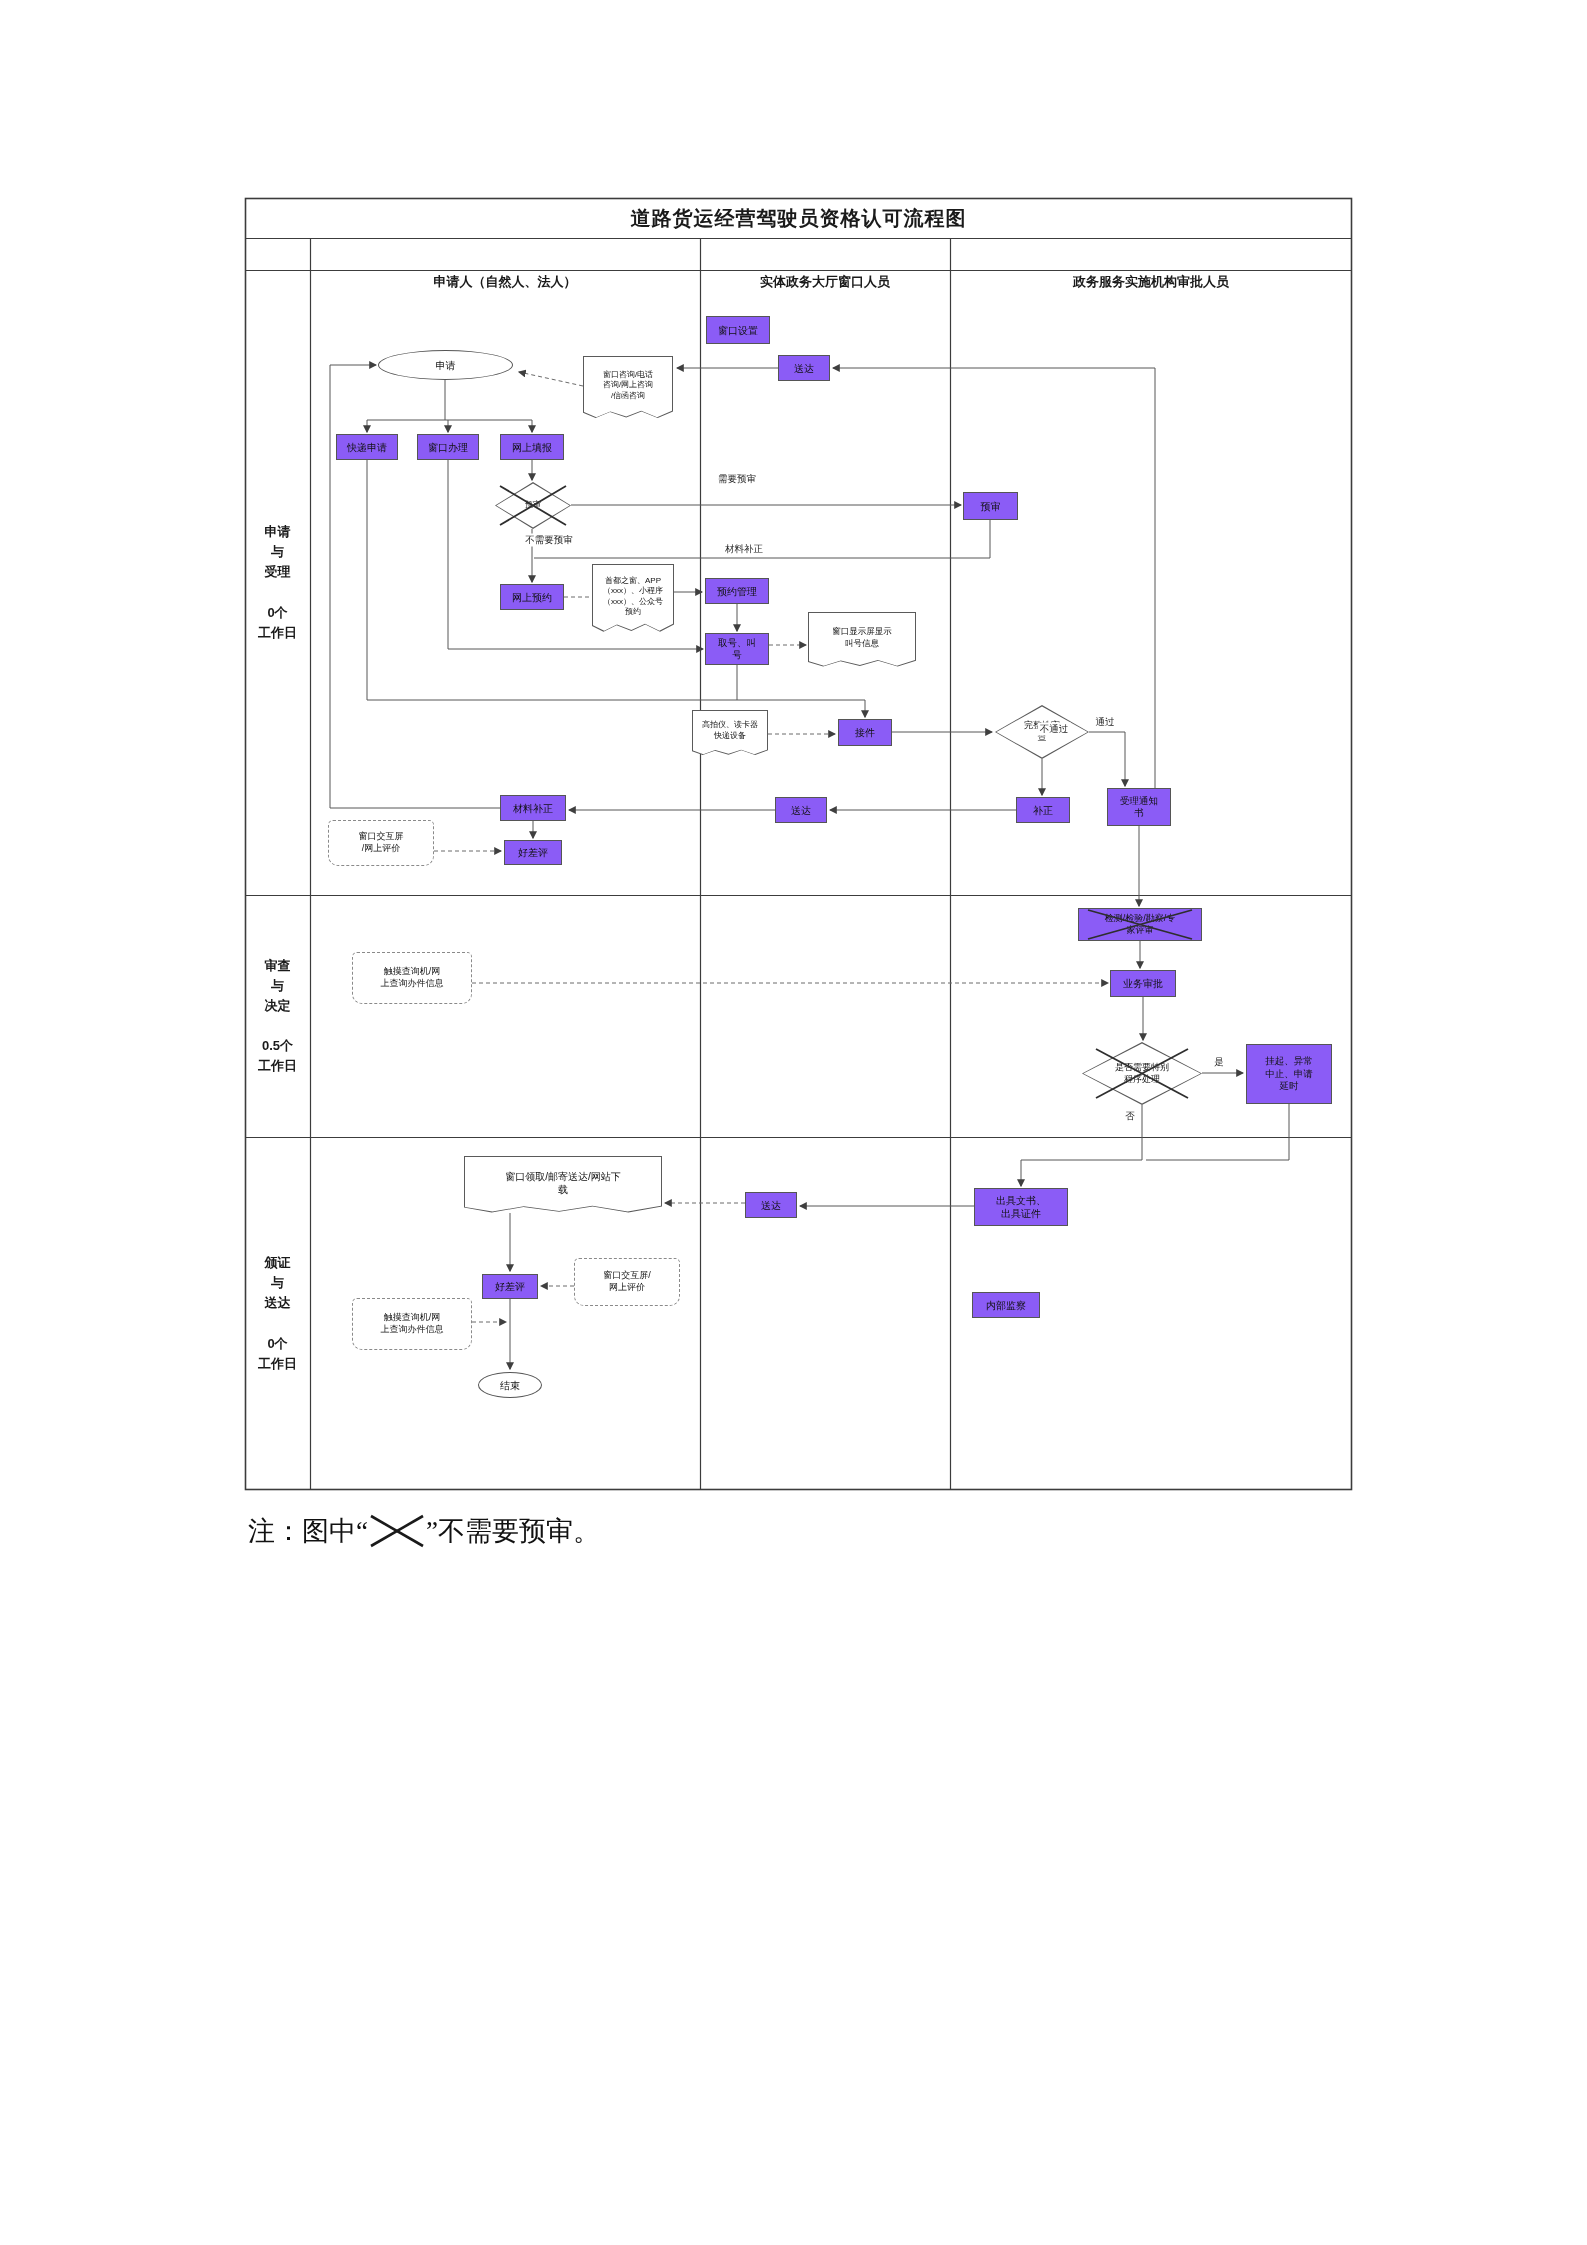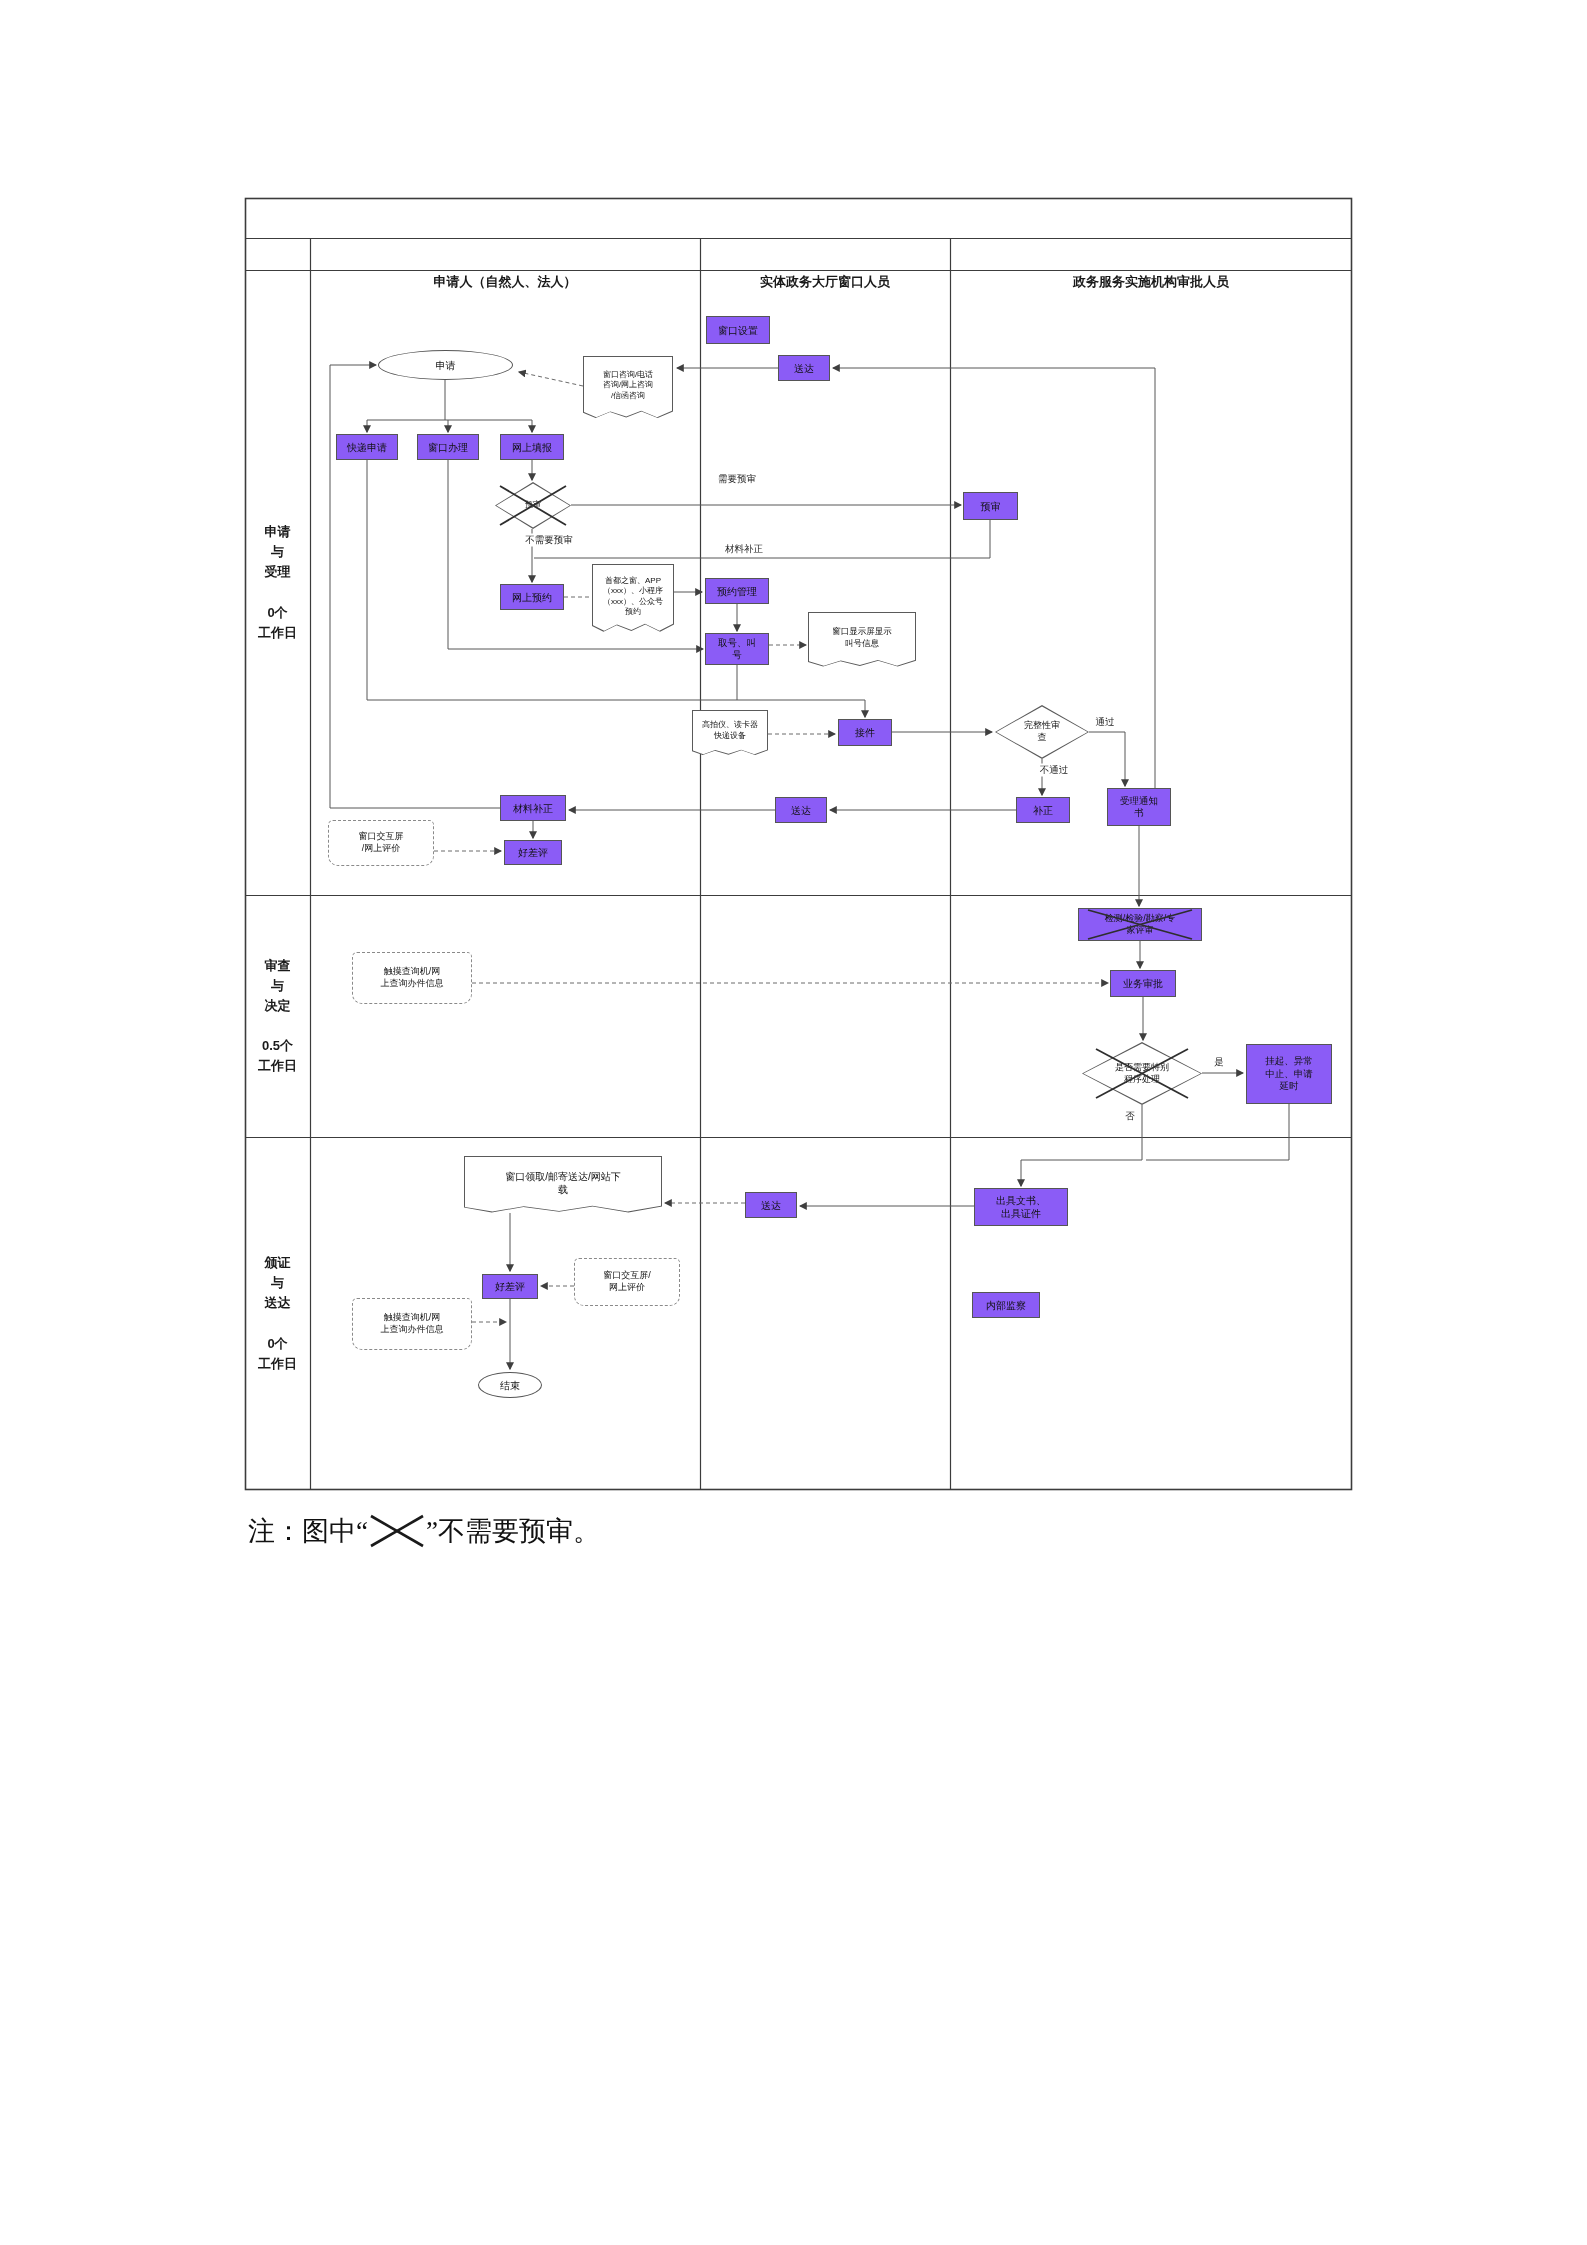--- a/index.html
+++ b/index.html
@@ -110,20 +110,21 @@
 
       <polyline points="974,1206 800,1206" marker-end="url(#arr)"></polyline>
       <polyline class="d" points="745,1203 665,1203" marker-end="url(#arr)"></polyline>
       <polyline points="510,1213 510,1271" marker-end="url(#arr)"></polyline>
       <polyline class="d" points="574,1286 541,1286" marker-end="url(#arr)"></polyline>
       <polyline points="510,1299 510,1369" marker-end="url(#arr)"></polyline>
       <polyline class="d" points="472,1322 506,1322" marker-end="url(#arr)"></polyline>
     </g>
   </svg>
 
+  <div class="title" style="left:245px;top:198px;width:1107px;height:40px">道路货运经营驾驶员资格认可流程图</div>
 
   <div class="colhead" style="left:310px;top:238px;width:390px;height:32px">申请人（自然人、法人）</div>
   <div class="colhead" style="left:700px;top:238px;width:250px;height:32px">实体政务大厅窗口人员</div>
   <div class="colhead" style="left:950px;top:238px;width:402px;height:32px">政务服务实施机构审批人员</div>
 
   <div class="phase" style="left:245px;top:270px;width:65px;height:625px">申请
 与
 受理
 
 0个
@@ -235,21 +236,21 @@
 上查询办件信息</div>
 
   <div class="node rect" style="left:972px;top:1292px;width:68px;height:26px">内部监察</div>
 
   <div class="node ellipse" style="left:478px;top:1372px;width:64px;height:26px">结束</div>
 
   <div class="lbl" style="left:737px;top:479px">需要预审</div>
   <div class="lbl" style="left:549px;top:540px">不需要预审</div>
   <div class="lbl" style="left:744px;top:549px">材料补正</div>
   <div class="lbl" style="left:1105px;top:722px">通过</div>
-  <div class="lbl" style="left:1054px;top:770px">不通过</div>
+  <div class="lbl" style="left:1054px;top:729px">不通过</div>
   <div class="lbl" style="left:1219px;top:1062px">是</div>
   <div class="lbl" style="left:1130px;top:1116px">否</div>
 
   <svg class="layer xlayer" width="1587" height="2245" viewBox="0 0 1587 2245" style="pointer-events:none">
     <g>
       <line x1="500" y1="486" x2="566" y2="525"></line>
       <line x1="500" y1="525" x2="566" y2="486"></line>
     </g>
     <g>
       <line x1="1088" y1="910" x2="1192" y2="939"></line>

